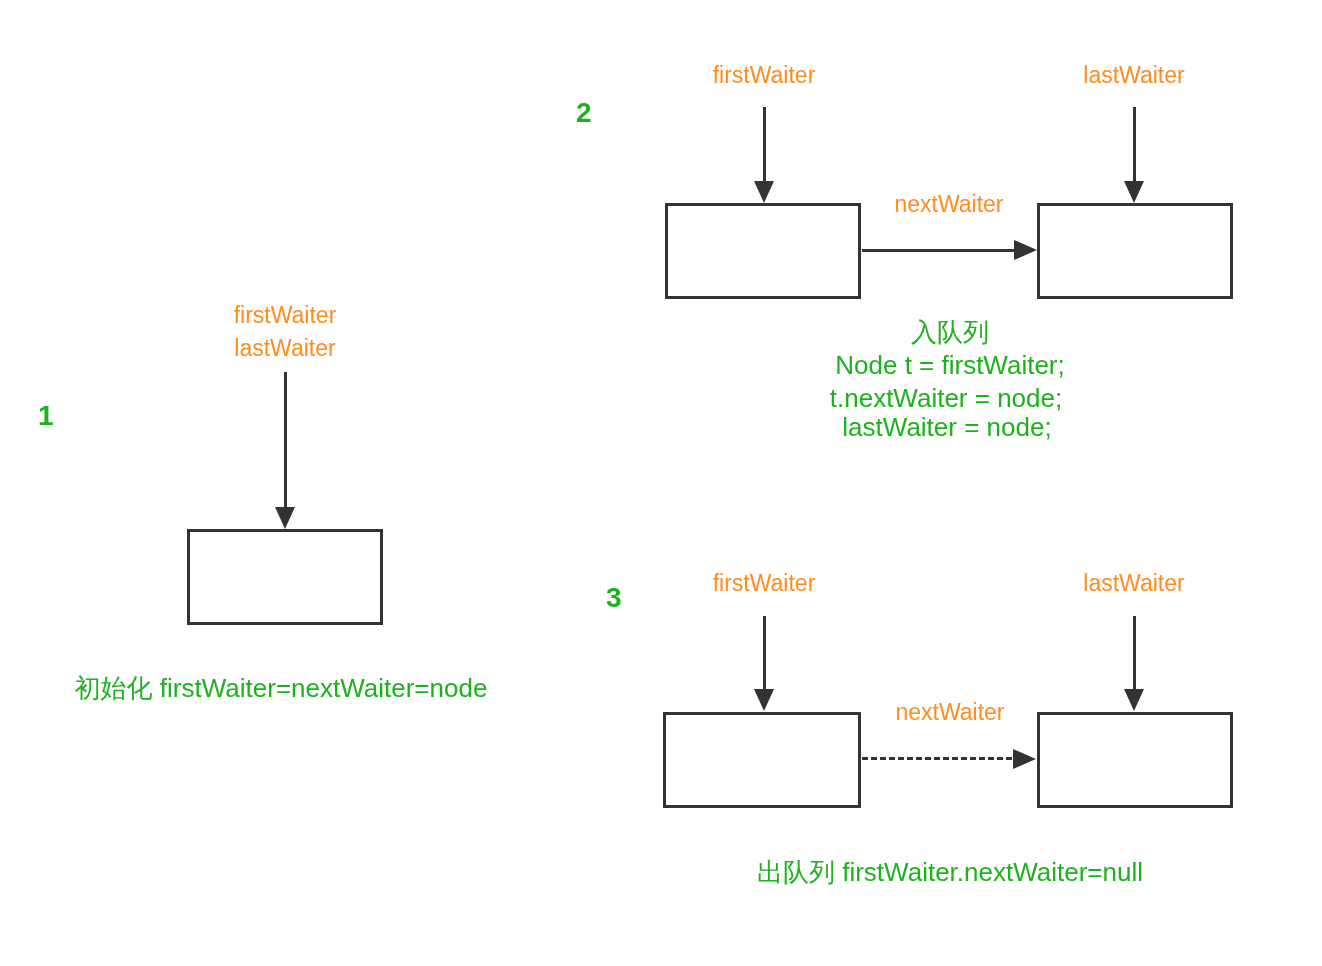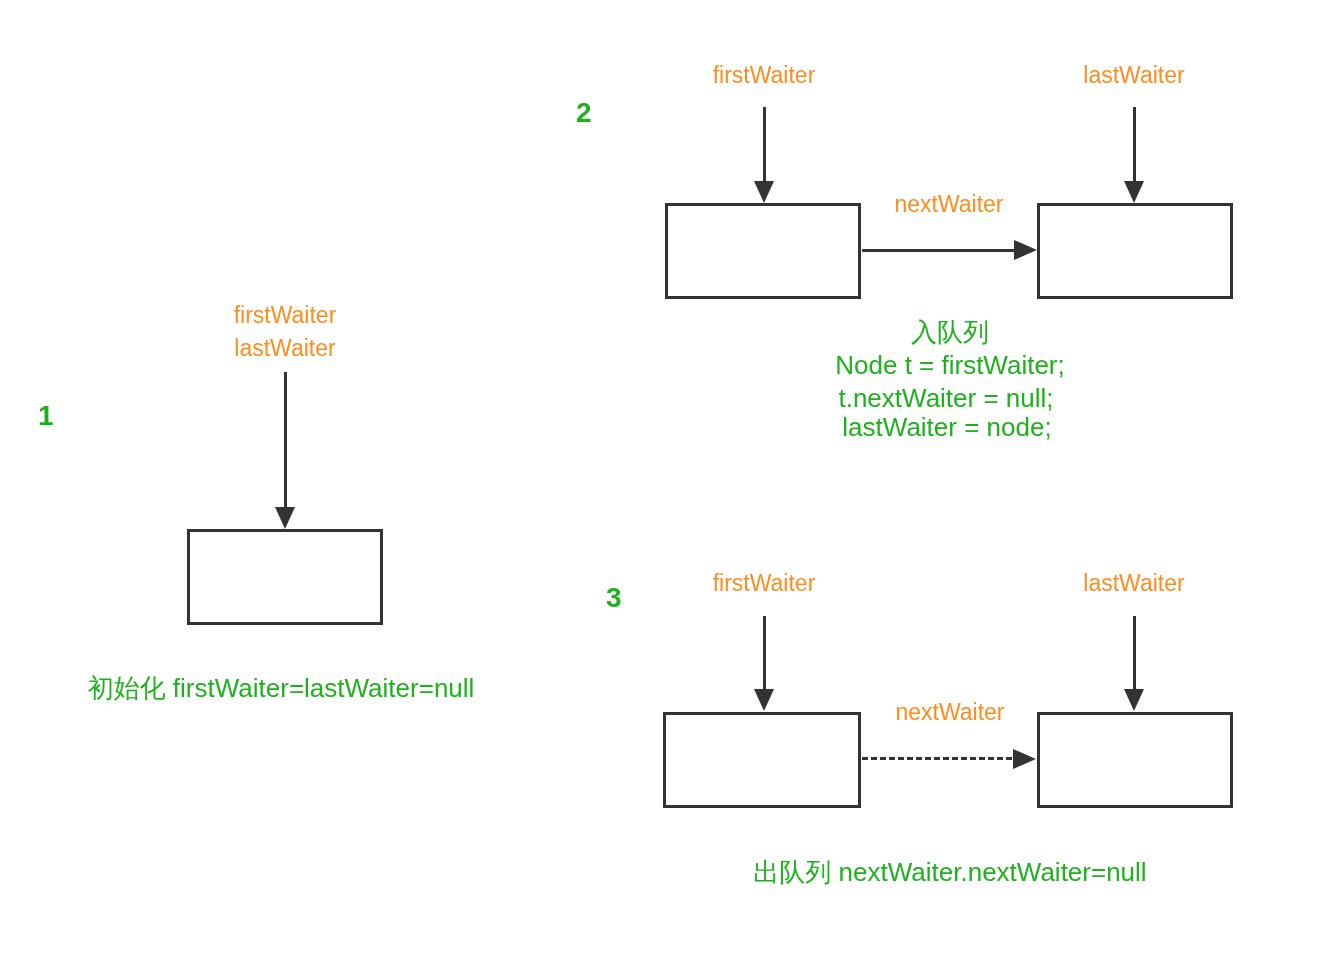--- a/index.html
+++ b/index.html
@@ -72,21 +72,21 @@
     <div class="num" style="left:38px;top:401px">1</div>
 
     <div class="lbl orange" style="left:285px;top:300px">firstWaiter</div>
     <div class="lbl orange" style="left:285px;top:333px">lastWaiter</div>
 
     <div class="vline" style="left:284px;top:372px;height:135px"></div>
     <div class="vhead" style="left:275px;top:507px"></div>
 
     <div class="box" style="left:187px;top:529px;width:196px"></div>
 
-    <div class="caption" style="left:281px;top:672px">初始化 firstWaiter=lastWaiter=null</div>
+    <div class="caption" style="left:281px;top:672px">初始化 firstWaiter=nextWaiter=node</div>
   </div>
 
   <div>
     <div class="num" style="left:576px;top:98px">2</div>
 
     <div class="lbl orange" style="left:764px;top:60px">firstWaiter</div>
     <div class="lbl orange" style="left:1134px;top:60px">lastWaiter</div>
 
     <div class="vline" style="left:763px;top:107px;height:75px"></div>
     <div class="vhead" style="left:754px;top:181px"></div>
@@ -96,21 +96,21 @@
     <div class="box" style="left:665px;top:203px"></div>
     <div class="box" style="left:1037px;top:203px"></div>
 
     <div class="lbl orange" style="left:949px;top:189px">nextWaiter</div>
 
     <div class="hline" style="left:862px;top:249px;width:153px"></div>
     <div class="hhead" style="left:1014px;top:240px"></div>
 
     <div class="caption" style="left:950px;top:316px">入队列</div>
     <div class="caption" style="left:950px;top:349px">Node t = firstWaiter;</div>
-    <div class="caption" style="left:946px;top:382px">t.nextWaiter = null;</div>
+    <div class="caption" style="left:946px;top:382px">t.nextWaiter = node;</div>
     <div class="caption" style="left:947px;top:411px">lastWaiter = node;</div>
   </div>
 
   <div>
     <div class="num" style="left:606px;top:583px">3</div>
 
     <div class="lbl orange" style="left:764px;top:568px">firstWaiter</div>
     <div class="lbl orange" style="left:1134px;top:568px">lastWaiter</div>
 
     <div class="vline" style="left:763px;top:616px;height:74px"></div>
@@ -119,16 +119,16 @@
     <div class="vhead" style="left:1124px;top:689px"></div>
 
     <div class="box" style="left:663px;top:712px;width:198px"></div>
     <div class="box" style="left:1037px;top:712px"></div>
 
     <div class="lbl orange" style="left:950px;top:697px">nextWaiter</div>
 
     <div class="dashline" style="left:862px;top:757px;width:150px"></div>
     <div class="hhead" style="left:1013px;top:749px"></div>
 
-    <div class="caption" style="left:950px;top:856px">出队列 nextWaiter.nextWaiter=null</div>
+    <div class="caption" style="left:950px;top:856px">出队列 firstWaiter.nextWaiter=null</div>
   </div>
 
 </div>
 
 </body></html>

